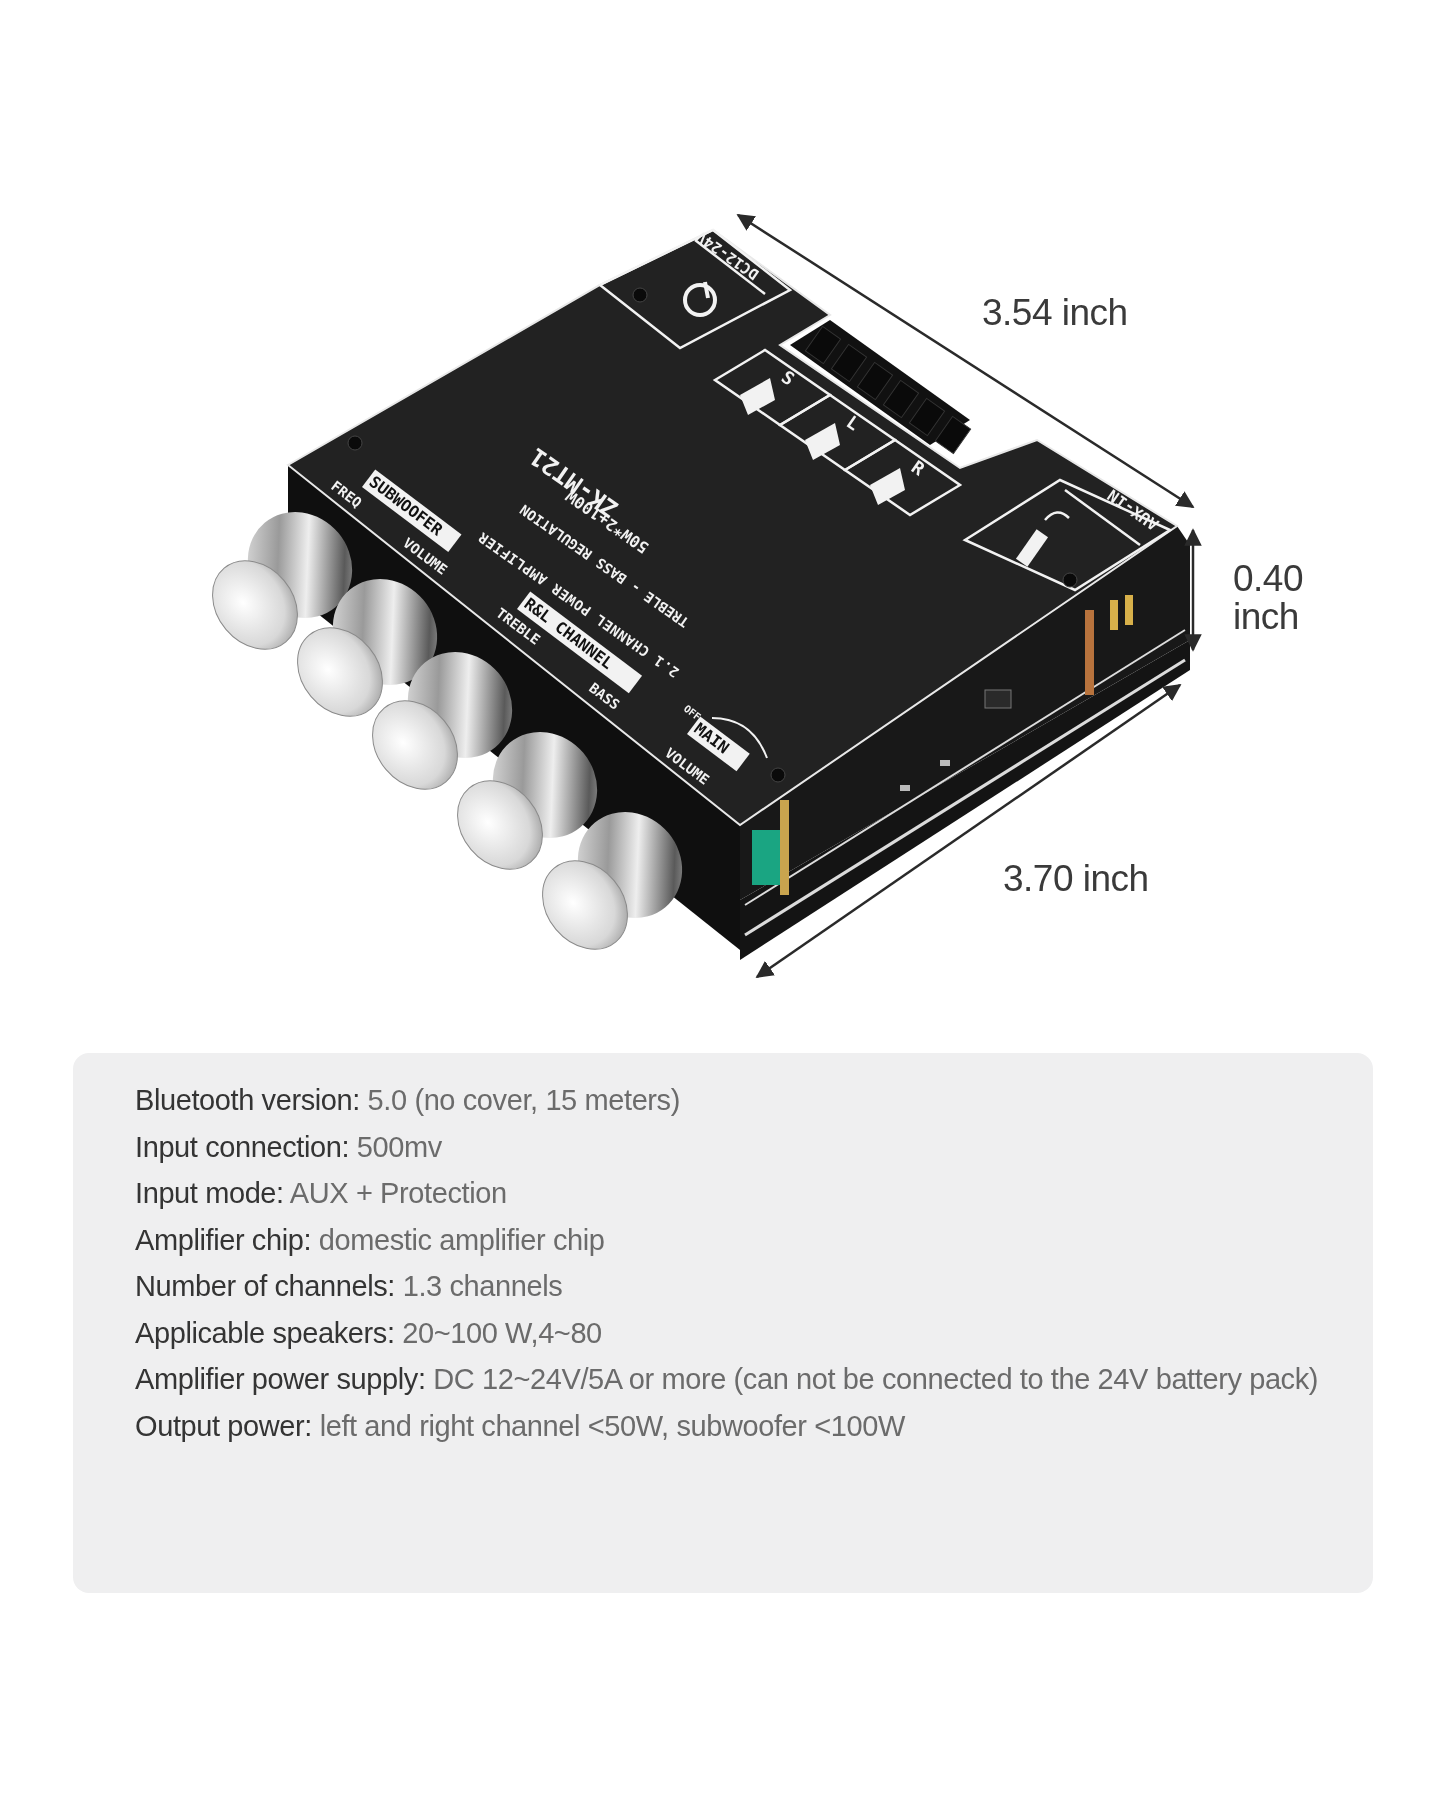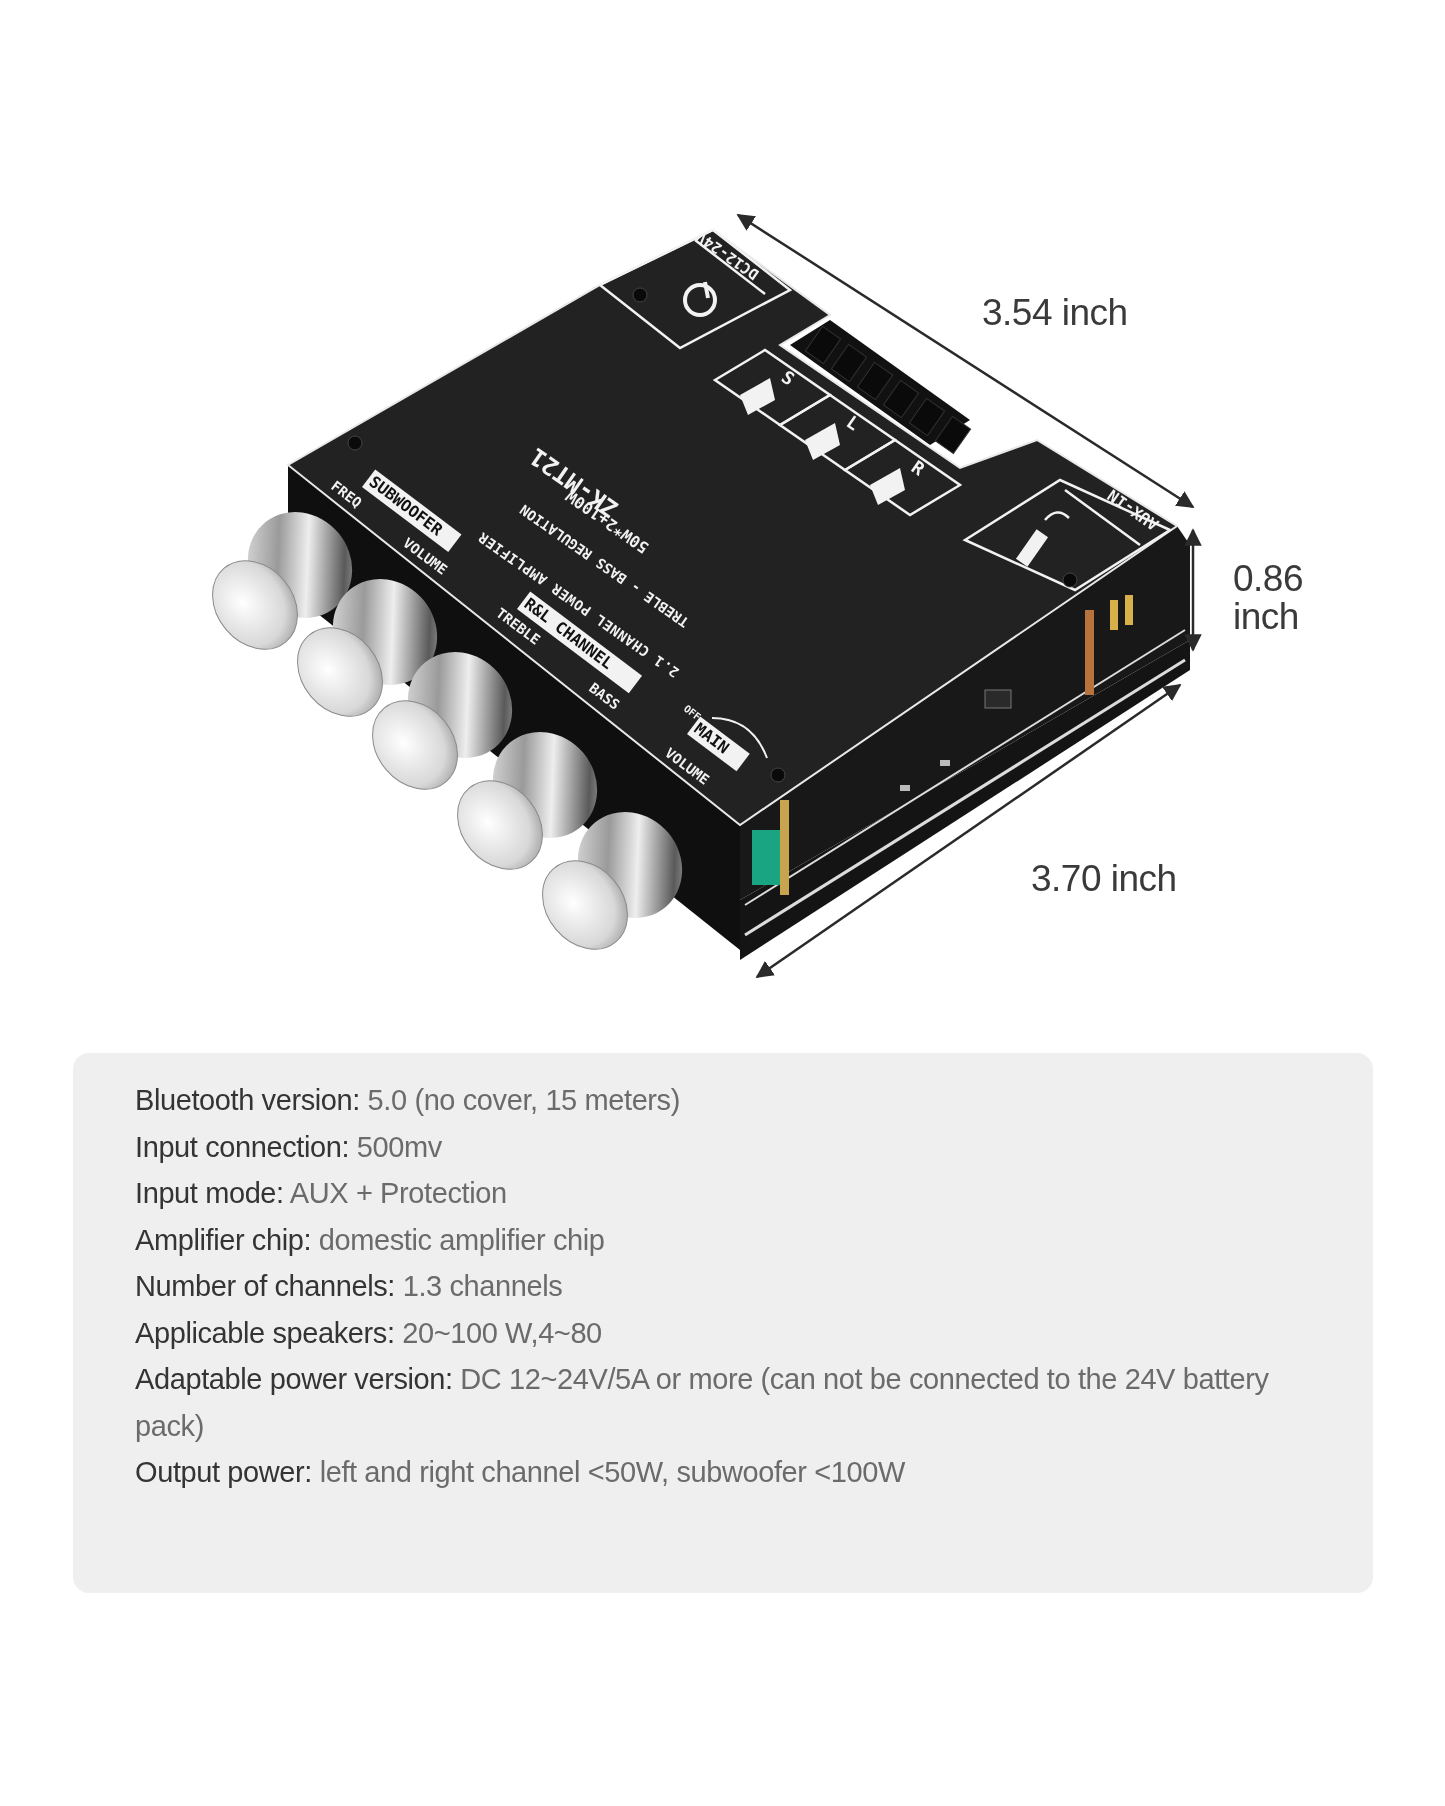--- a/index.html
+++ b/index.html
@@ -1,21 +1,21 @@
 <!DOCTYPE html>
 <html><head>
 <meta charset="utf-8">
 <style>
   html, body { margin: 0; padding: 0; background: #ffffff; }
   body { width: 1445px; height: 1806px; position: relative; overflow: hidden; font-family: "Liberation Sans", sans-serif; }
   #product { position: absolute; left: 0; top: 0; width: 1445px; height: 1040px; }
   .dim-label { position: absolute; color: #3a3a3a; font-family: "Liberation Sans", sans-serif; font-size: 37px; line-height: 38px; letter-spacing: -0.5px; }
   #dim-depth { left: 982px; top: 294px; }
   #dim-height { left: 1233px; top: 560px; width: 120px; }
-  #dim-width { left: 1031px; top: 860px; }
+  #dim-width { left: 1003px; top: 860px; }
   #spec-box { position: absolute; left: 73px; top: 1053px; width: 1300px; height: 540px; background: #efeff0; border-radius: 16px; box-sizing: border-box; padding: 24px 0 16px 62px; }
   .spec-line { font-size: 29px; line-height: 46.5px; color: #6b6b6b; letter-spacing: -0.4px; width: 1200px; }
   .spec-line .lbl { color: #343434; }
   svg text { font-family: "DejaVu Sans Mono", monospace; }
 </style>
 </head>
 <body>
 
 <svg id="product" viewBox="0 0 1445 1040" width="1445" height="1040" xmlns="http://www.w3.org/2000/svg">
   <defs>
@@ -151,27 +151,27 @@
     </g>
   </g>
 
   <line x1="738" y1="215" x2="1193" y2="507" stroke="#2a2a2a" stroke-width="2.5" marker-start="url(#arr)" marker-end="url(#arr)"></line>
   <line x1="1193" y1="530" x2="1193" y2="650" stroke="#2a2a2a" stroke-width="2.5" marker-start="url(#arr)" marker-end="url(#arr)"></line>
   <line x1="757" y1="977" x2="1180" y2="685" stroke="#2a2a2a" stroke-width="2.5" marker-start="url(#arr)" marker-end="url(#arr)"></line>
 </svg>
 
 <div id="dim-depth" class="dim-label">3.54 inch</div>
 <div id="dim-height" class="dim-label">
-  <div>0.86</div>
+  <div>0.40</div>
   <div>inch</div>
 </div>
 <div id="dim-width" class="dim-label">3.70 inch</div>
 
 <div id="spec-box">
   <div class="spec-line"><span class="lbl">Bluetooth version:</span><span> 5.0 (no cover, 15 meters)</span></div>
   <div class="spec-line"><span class="lbl">Input connection:</span><span> 500mv</span></div>
   <div class="spec-line"><span class="lbl">Input mode:</span><span> AUX + Protection</span></div>
   <div class="spec-line"><span class="lbl">Amplifier chip:</span><span> domestic amplifier chip</span></div>
   <div class="spec-line"><span class="lbl">Number of channels:</span><span> 1.3 channels</span></div>
   <div class="spec-line"><span class="lbl">Applicable speakers:</span><span> 20~100 W,4~80</span></div>
-  <div class="spec-line"><span class="lbl">Adaptable power version:</span><span> DC 12~24V/5A or more (can not be connected to the 24V battery pack)</span></div>
+  <div class="spec-line"><span class="lbl">Amplifier power supply:</span><span> DC 12~24V/5A or more (can not be connected to the 24V battery pack)</span></div>
   <div class="spec-line"><span class="lbl">Output power:</span><span> left and right channel &lt;50W, subwoofer &lt;100W</span></div>
 </div>
 
 </body></html>

